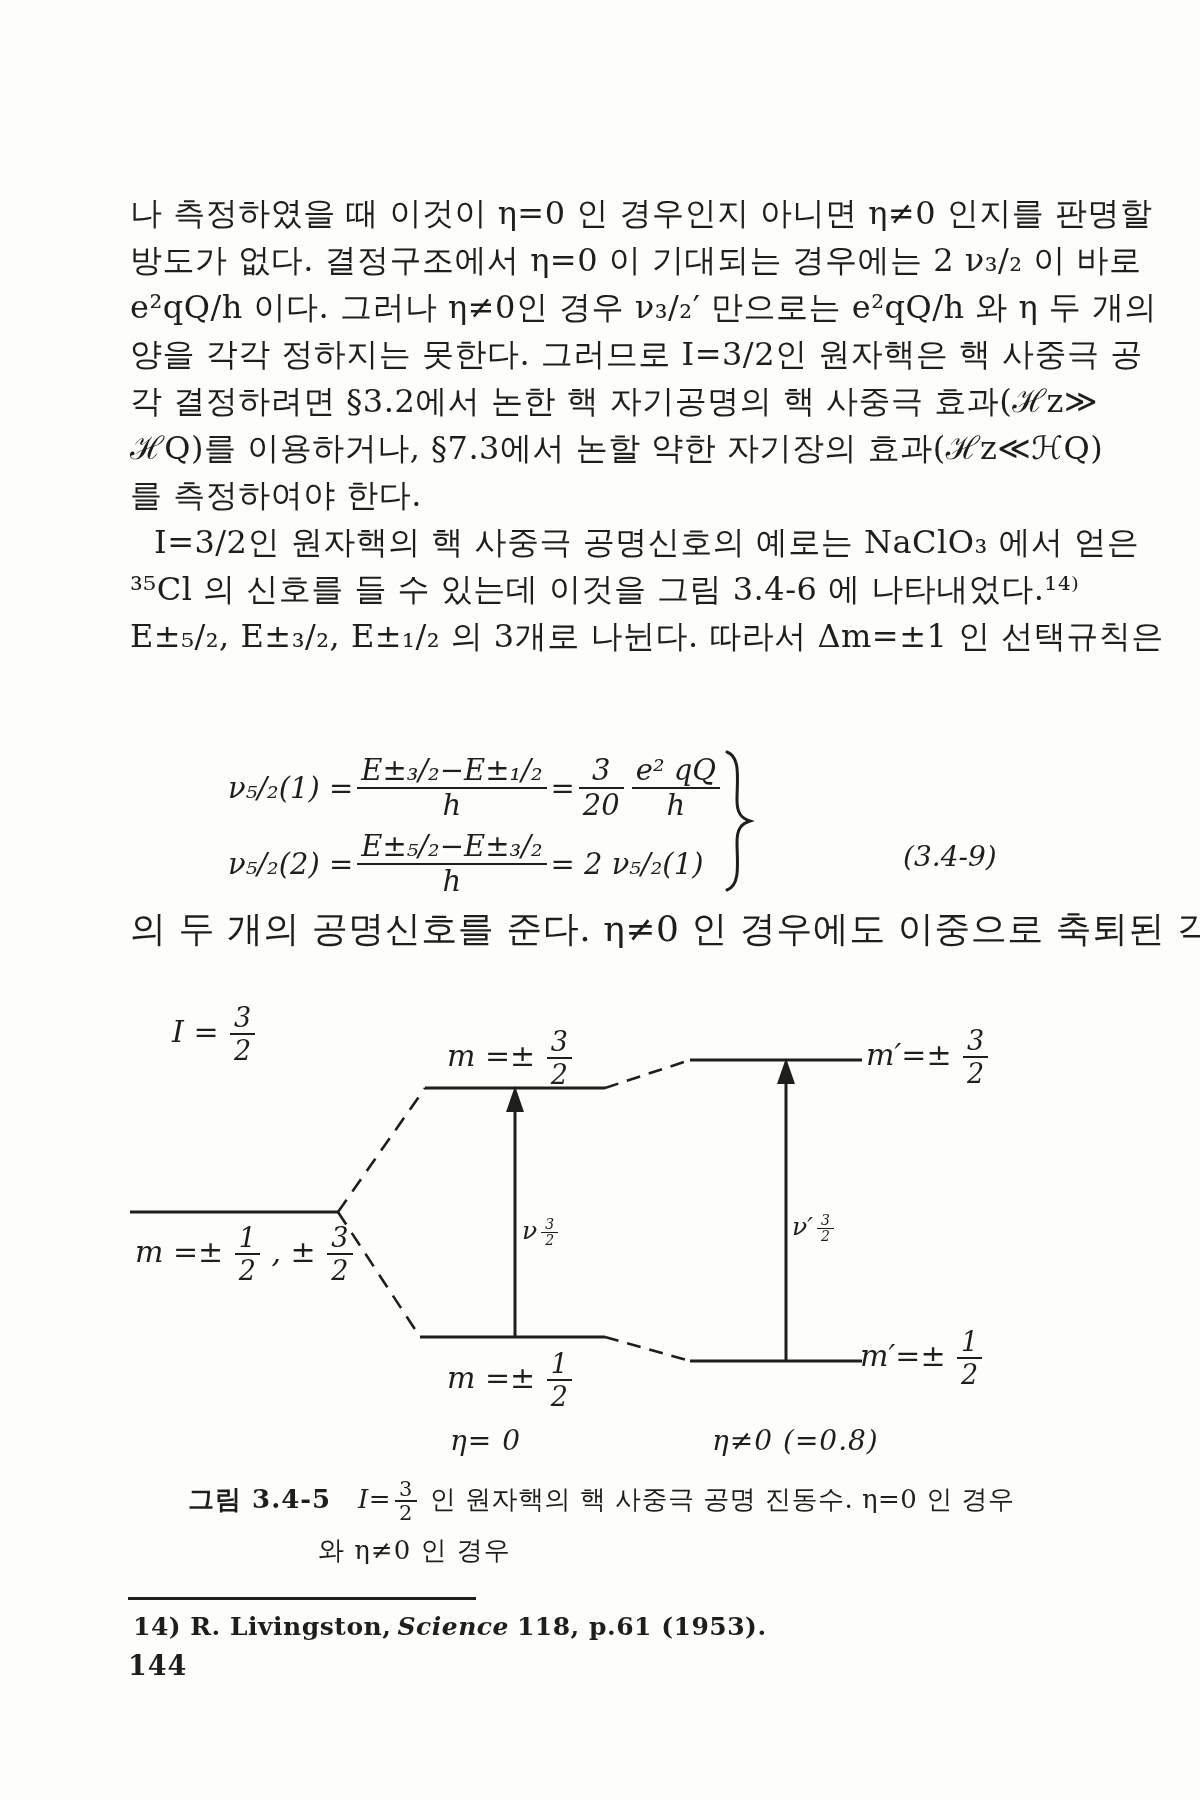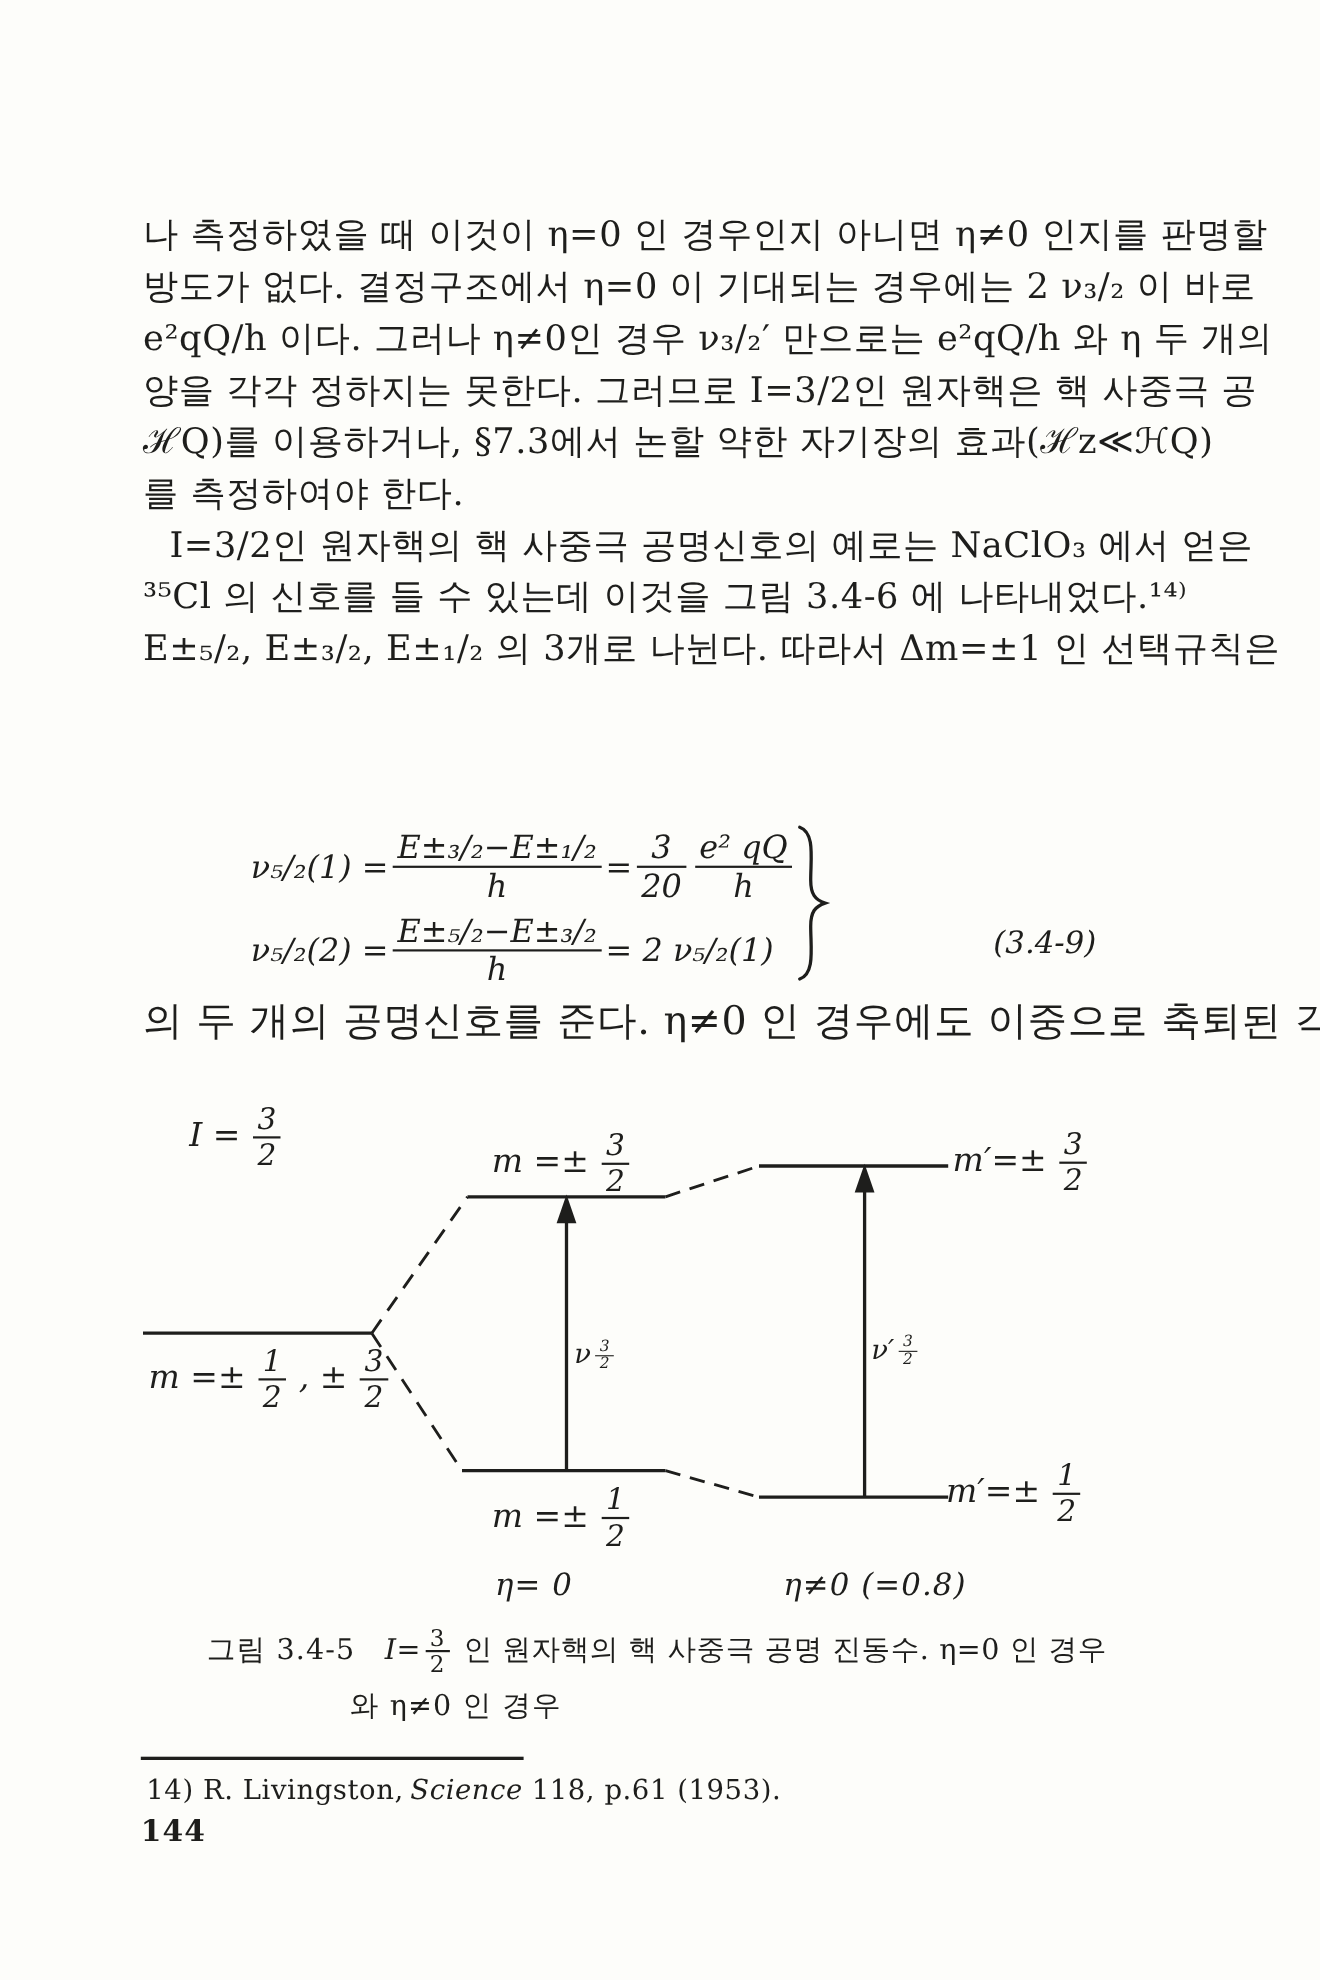--- a/index.html
+++ b/index.html
@@ -29,41 +29,42 @@
   .dlabel{position:absolute;font-size:30px;font-style:italic;white-space:nowrap;}
   .dlabel .frac{margin:0 2px;}
   .dlabel .fn,.dlabel .fd{font-size:27px;}
   .nulabel{position:absolute;font-size:25px;font-style:italic;white-space:nowrap;}
   .nulabel .fn,.nulabel .fd{font-size:14px;line-height:1.1;}
   .nulabel .frac .fd{border-top-width:1.5px;}
   .etalabel{position:absolute;font-size:28px;font-style:italic;white-space:nowrap;letter-spacing:1px;}
 
   
   .caption{position:absolute;left:188px;top:1478px;font-size:26px;white-space:nowrap;letter-spacing:0.5px;}
-  .caption .capfig{font-weight:normal;margin-right:18px;letter-spacing:1px;}
+  .caption .capfig{font-weight:bold;margin-right:18px;letter-spacing:1px;}
   .caption .mi{font-style:italic;}
   .caption .frac .fn,.caption .frac .fd{font-size:21px;line-height:1.05;}
   .caption2{position:absolute;left:318px;top:1533px;font-size:26px;letter-spacing:1px;white-space:nowrap;}
 
   
   .fnrule{position:absolute;left:128px;top:1597px;width:348px;height:3px;background:#1e1e1c;}
-  .footnote{position:absolute;left:133px;top:1612px;font-size:25px;white-space:nowrap;letter-spacing:0.5px;}
+  .footnote{position:absolute;left:133px;top:1612px;font-size:25px;white-space:nowrap;letter-spacing:0.5px;font-weight:bold;}
   .footnote .journal{font-style:italic;margin:0 8px 0 6px;}
   .pagenum{position:absolute;left:128px;top:1650px;font-size:27px;font-weight:bold;letter-spacing:1px;}
 </style>
 </head>
 <body>
 
 <div class="page">
 
   <div class="bodytext">
     <div class="tline">나 측정하였을 때 이것이 η=0 인 경우인지 아니면 η≠0 인지를 판명할</div>
     <div class="tline">방도가 없다. 결정구조에서 η=0 이 기대되는 경우에는 2 ν₃/₂ 이 바로</div>
     <div class="tline">e²qQ/h 이다. 그러나 η≠0인 경우 ν₃/₂′ 만으로는 e²qQ/h 와 η 두 개의</div>
     <div class="tline">양을 각각 정하지는 못한다. 그러므로 I=3/2인 원자핵은 핵 사중극 공</div>
+    <div class="tline">각 결정하려면 §3.2에서 논한 핵 자기공명의 핵 사중극 효과(ℋz≫</div>
     <div class="tline">ℋQ)를 이용하거나, §7.3에서 논할 약한 자기장의 효과(ℋz≪ℋQ)</div>
     <div class="tline">를 측정하여야 한다.</div>
     <div class="tline indent">I=3/2인 원자핵의 핵 사중극 공명신호의 예로는 NaClO₃ 에서 얻은</div>
     <div class="tline">³⁵Cl 의 신호를 들 수 있는데 이것을 그림 3.4-6 에 나타내었다.¹⁴⁾</div>
     <div class="tline">E±₅/₂, E±₃/₂, E±₁/₂ 의 3개로 나뉜다. 따라서 Δm=±1 인 선택규칙은</div>
   </div>
 
   <div class="eqblock">
     <div class="eqrow">
       <span>ν₅/₂(1) =</span>

